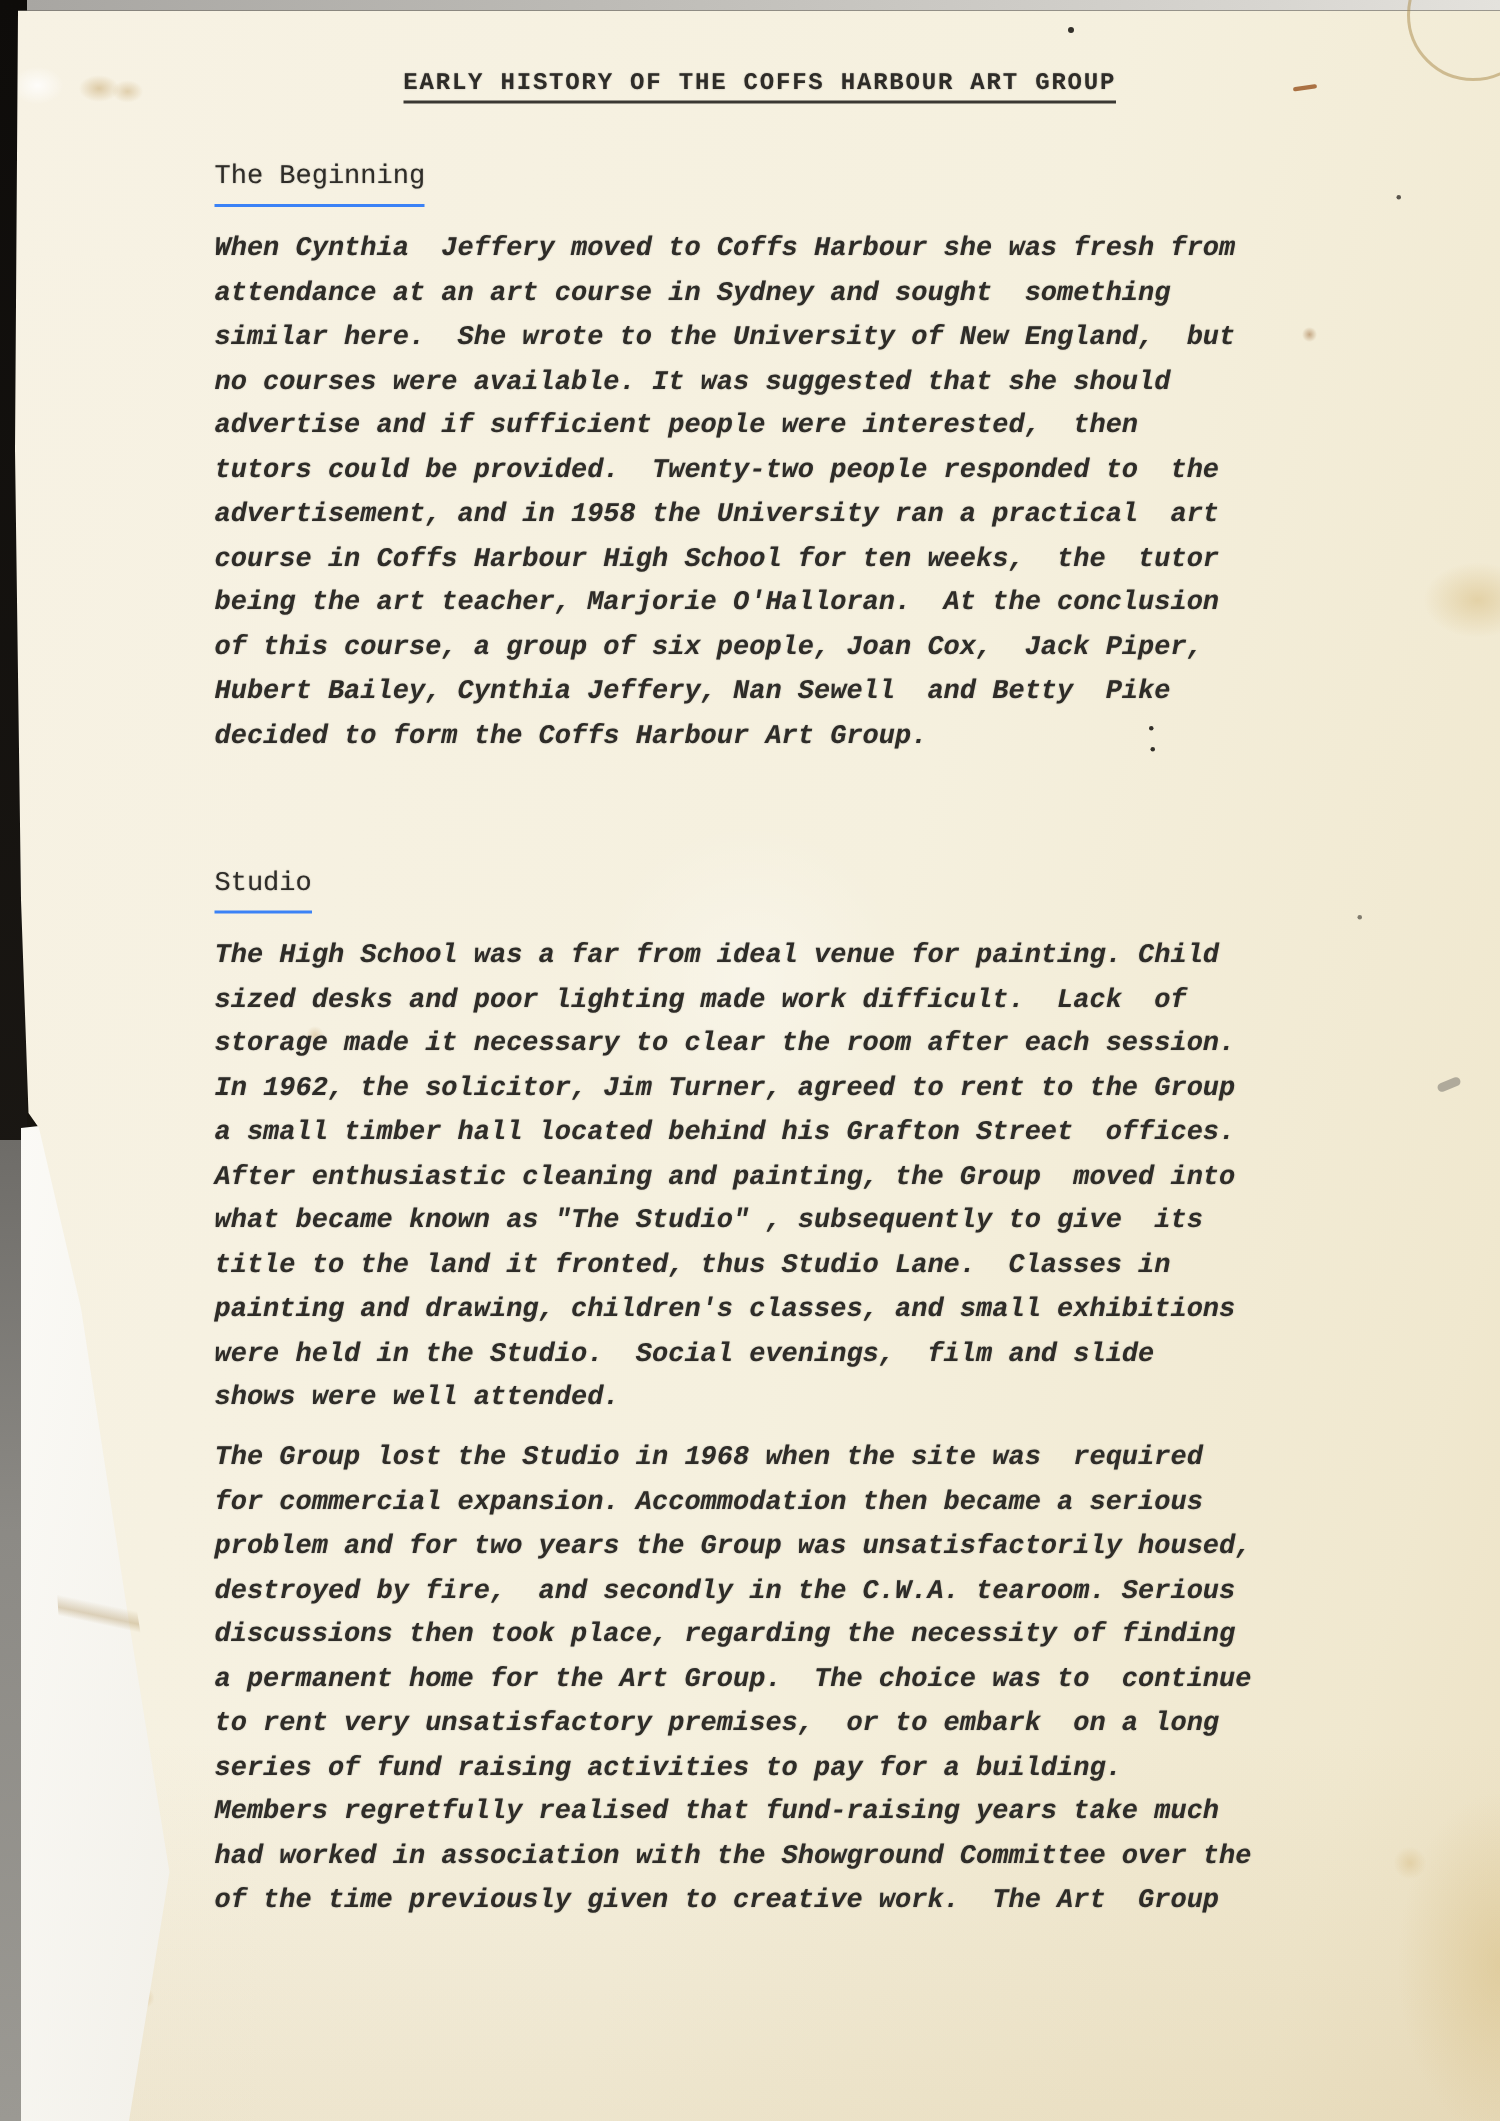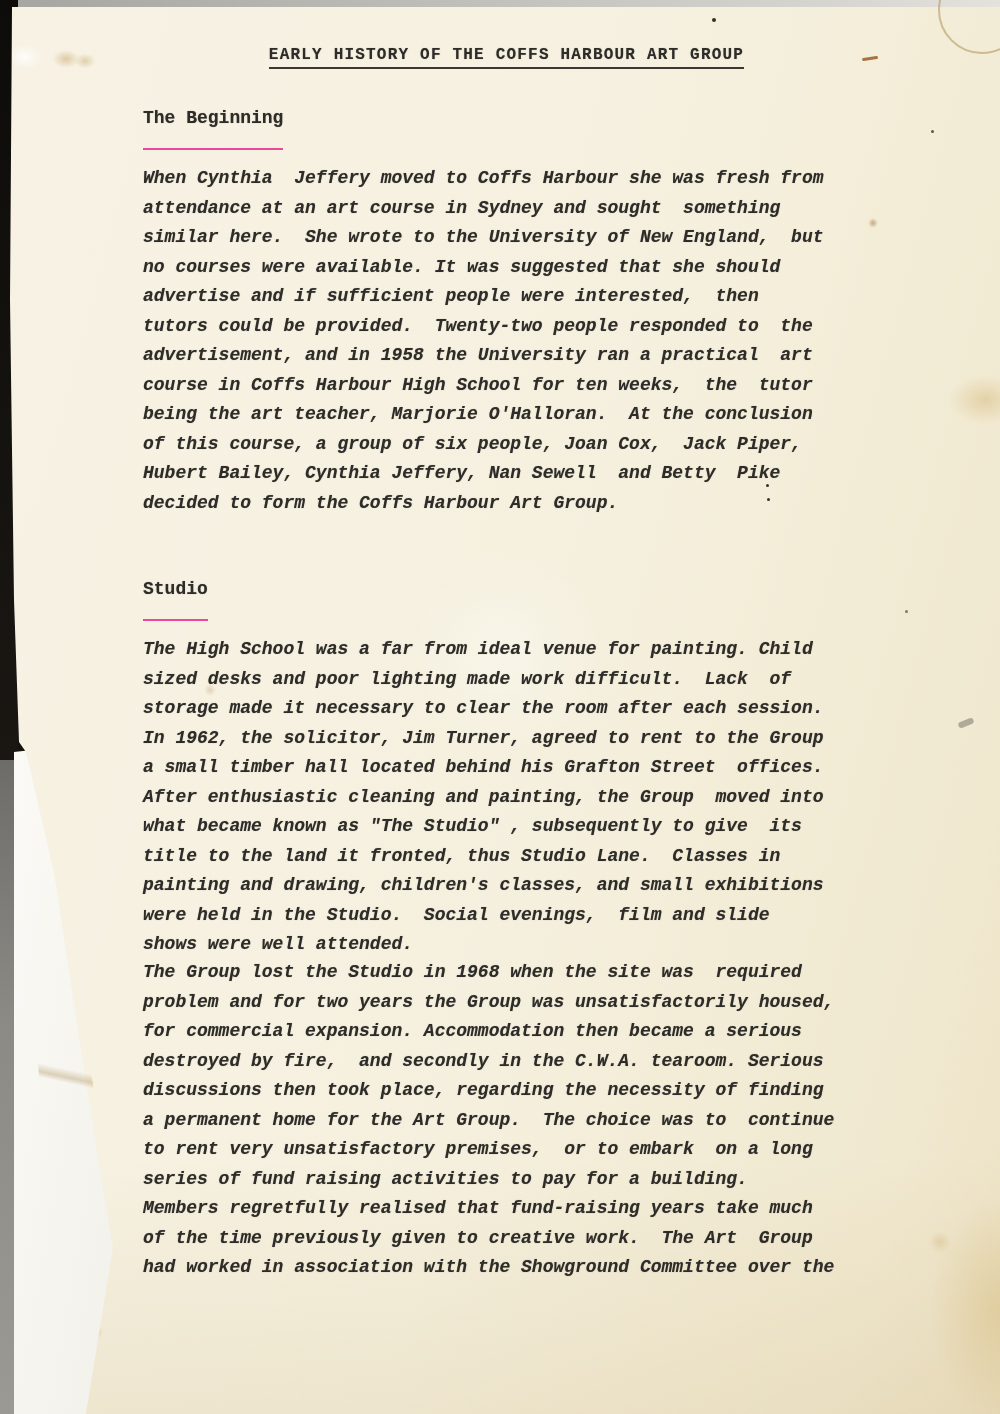--- a/index.html
+++ b/index.html
@@ -84,22 +84,22 @@
   .doc-title span{
     font-size:16px;font-weight:bold;letter-spacing:1.2px;white-space:pre;
     border-bottom:2px solid #3a3833;padding-bottom:3px;
     text-shadow:0 0 1px rgba(46,44,40,.45);
   }
   .section{position:absolute;left:143px;width:760px;}
   .sec-0{top:108px;}
   .sec-1{top:551px;margin-top:28px;}
   .sec-2{top:958px;}
   .section .heading{
-    display:inline-block;font-size:18px;font-weight:bold;
-    border-bottom:2px solid #ec4899;padding-bottom:20px;margin-bottom:14px;
+    display:inline-block;font-size:18px;font-weight:normal;
+    border-bottom:2px solid #3b82f6;padding-bottom:8px;margin-bottom:14px;
     text-shadow:0 0 1px rgba(46,44,40,.45);
   }
   .section .line{
     font-size:18px;font-weight:bold;line-height:29.5px;white-space:pre;
     text-shadow:0 0 1px rgba(46,44,40,.40);
     font-style:italic;
   }
 
   
   .mark{position:absolute;z-index:8;}
@@ -132,30 +132,30 @@
 
   <div class="content">
     <div class="doc-title">
       <span>EARLY HISTORY OF THE COFFS HARBOUR ART GROUP</span>
     </div>
     <div id="sections">
         <div class="section sec-0"><div class="heading">The Beginning</div><div class="line">When Cynthia  Jeffery moved to Coffs Harbour she was fresh from</div><div class="line">attendance at an art course in Sydney and sought  something</div><div class="line">similar here.  She wrote to the University of New England,  but</div><div class="line">no courses were available. It was suggested that she should</div><div class="line">advertise and if sufficient people were interested,  then</div><div class="line">tutors could be provided.  Twenty-two people responded to  the</div><div class="line">advertisement, and in 1958 the University ran a practical  art</div><div class="line">course in Coffs Harbour High School for ten weeks,  the  tutor</div><div class="line">being the art teacher, Marjorie O'Halloran.  At the conclusion</div><div class="line">of this course, a group of six people, Joan Cox,  Jack Piper,</div><div class="line">Hubert Bailey, Cynthia Jeffery, Nan Sewell  and Betty  Pike</div><div class="line">decided to form the Coffs Harbour Art Group.</div></div>
         <div class="section sec-1"><div class="heading">Studio</div><div class="line">The High School was a far from ideal venue for painting. Child</div><div class="line">sized desks and poor lighting made work difficult.  Lack  of</div><div class="line">storage made it necessary to clear the room after each session.</div><div class="line">In 1962, the solicitor, Jim Turner, agreed to rent to the Group</div><div class="line">a small timber hall located behind his Grafton Street  offices.</div><div class="line">After enthusiastic cleaning and painting, the Group  moved into</div><div class="line">what became known as "The Studio" , subsequently to give  its</div><div class="line">title to the land it fronted, thus Studio Lane.  Classes in</div><div class="line">painting and drawing, children's classes, and small exhibitions</div><div class="line">were held in the Studio.  Social evenings,  film and slide</div><div class="line">shows were well attended.</div></div>
         <div class="section sec-2">
           <div class="line">The Group lost the Studio in 1968 when the site was  required</div>
+          <div class="line">for commercial expansion. Accommodation then became a serious</div>
           <div class="line">problem and for two years the Group was unsatisfactorily housed,</div>
-          <div class="line">for commercial expansion. Accommodation then became a serious</div>
           <div class="line">destroyed by fire,  and secondly in the C.W.A. tearoom. Serious</div>
           <div class="line">discussions then took place, regarding the necessity of finding</div>
           <div class="line">a permanent home for the Art Group.  The choice was to  continue</div>
           <div class="line">to rent very unsatisfactory premises,  or to embark  on a long</div>
           <div class="line">series of fund raising activities to pay for a building.</div>
           <div class="line">Members regretfully realised that fund-raising years take much</div>
+          <div class="line">had worked in association with the Showground Committee over the</div>
           <div class="line">of the time previously given to creative work.  The Art  Group</div>
-          <div class="line">had worked in association with the Showground Committee over the</div>
         </div>
       </div>
   </div>
 
   <div class="mark dot m-dot-top"></div>
   <div class="mark dot m-colon-a"></div>
   <div class="mark dot m-colon-b"></div>
   <div class="mark dot m-speck-1"></div>
   <div class="mark dot m-speck-2"></div>
   <div class="mark m-red-dash"></div>

